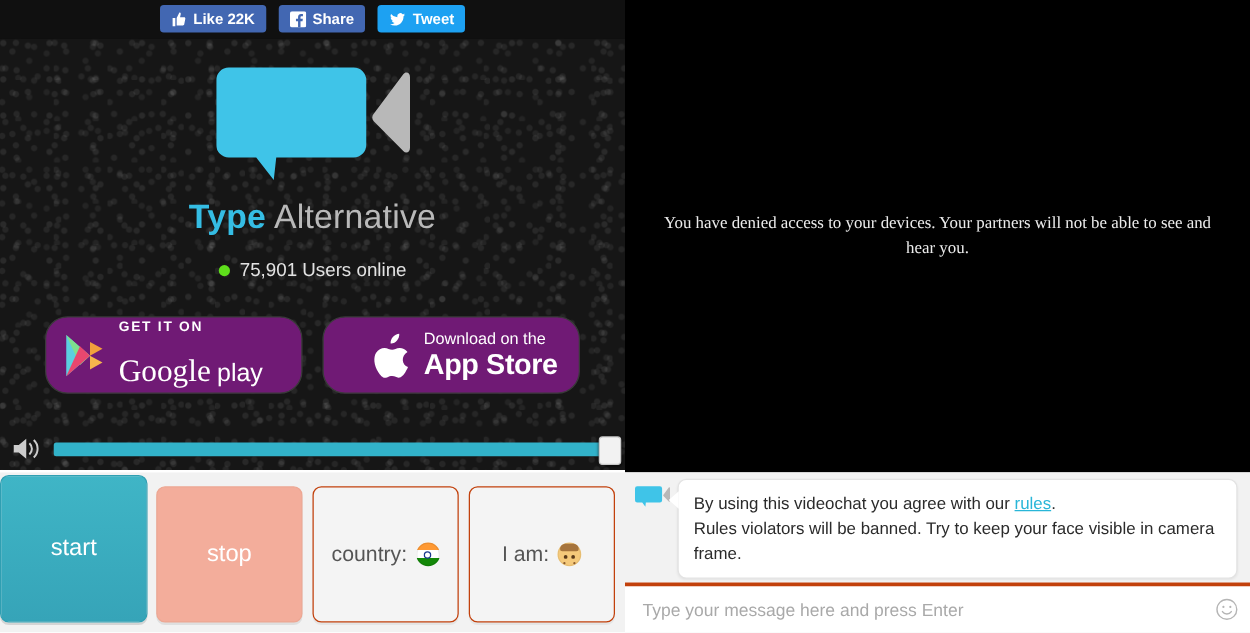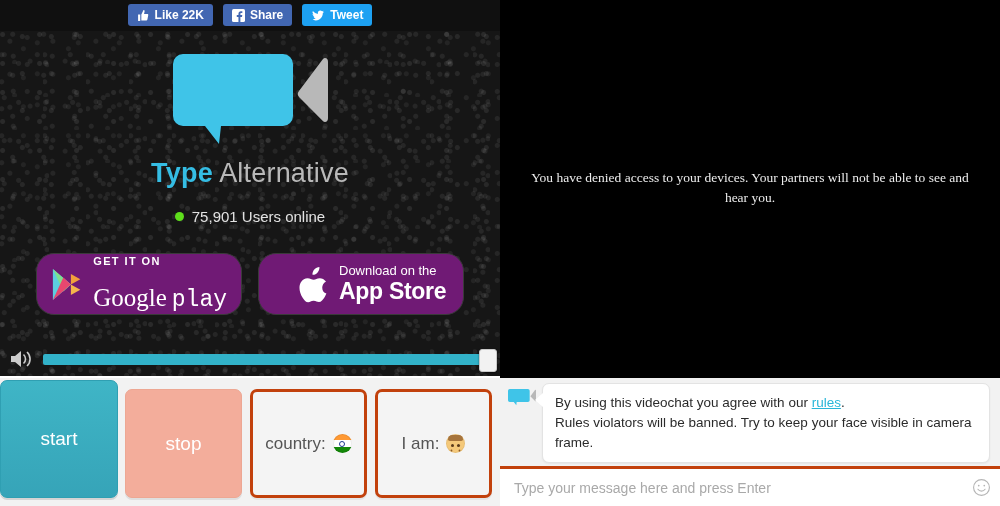--- a/index.html
+++ b/index.html
@@ -85,21 +85,21 @@
     cursor:pointer;padding:0 14px;gap:10px;
   }
   .badge-gp{width:206px;}
   .badge-as{width:206px;padding-left:40px;}
   .badge-txt{display:flex;flex-direction:column;justify-content:center;color:#fff;}
   .badge-small{font-size:11px;letter-spacing:1.4px;font-weight:bold;line-height:1.1;}
   .badge-small-2{font-size:13px;line-height:1.15;font-weight:normal;}
   .badge-big{font-size:23px;font-weight:bold;line-height:1.1;letter-spacing:-.3px;}
   .badge-big-serif{font-family:"Liberation Serif", serif;font-size:25px;line-height:1.05;}
   .gp-row{display:flex;align-items:baseline;gap:5px;}
-  .gp-play{font-family:Liberation Mono, monospace;font-weight:normal;font-size:23px;margin-top:20px;}
+  .gp-play{font-family:Liberation Sans, sans-serif;font-weight:normal;font-size:20px;margin-top:20px;}
 
   
   .volume{
     position:absolute;left:0;top:346px;width:500px;height:26px;
     display:flex;align-items:center;gap:8px;padding:0 10px;box-sizing:border-box;z-index:4;
   }
   .vol-track{
     position:relative;flex:1;height:11px;background:#32b2c9;border-radius:2px;
     cursor:pointer;
   }
@@ -133,21 +133,21 @@
     cursor:pointer;box-sizing:border-box;box-shadow:0 2px 0 rgba(0,0,0,.12);text-align:right;
   }
   .btn-stop{
     position:absolute;left:125px;top:11px;width:117px;height:109px;
     background:#f3ad9b;border:1px solid #eda793;border-radius:7px;
     color:#fff;font-size:19px;display:flex;align-items:center;justify-content:center;
     cursor:pointer;box-sizing:border-box;box-shadow:0 2px 0 rgba(0,0,0,.08);
   }
   .btn-plain{
     position:absolute;top:11px;width:117px;height:109px;
-    background:#f4f4f4;border:3px solid #c2410c;border-radius:7px;
+    background:#f4f4f4;border:1px solid #c2410c;border-radius:7px;
     color:#555;font-size:17px;display:flex;align-items:center;justify-content:center;
     gap:7px;cursor:pointer;box-sizing:border-box;box-shadow:0 2px 0 rgba(0,0,0,.05);
   }
   .btn-country{left:250px;}
   .btn-iam{left:375px;}
 
   
   .flag-in{
     width:19px;height:19px;border-radius:50%;overflow:hidden;display:inline-block;
     position:relative;vertical-align:-4px;

